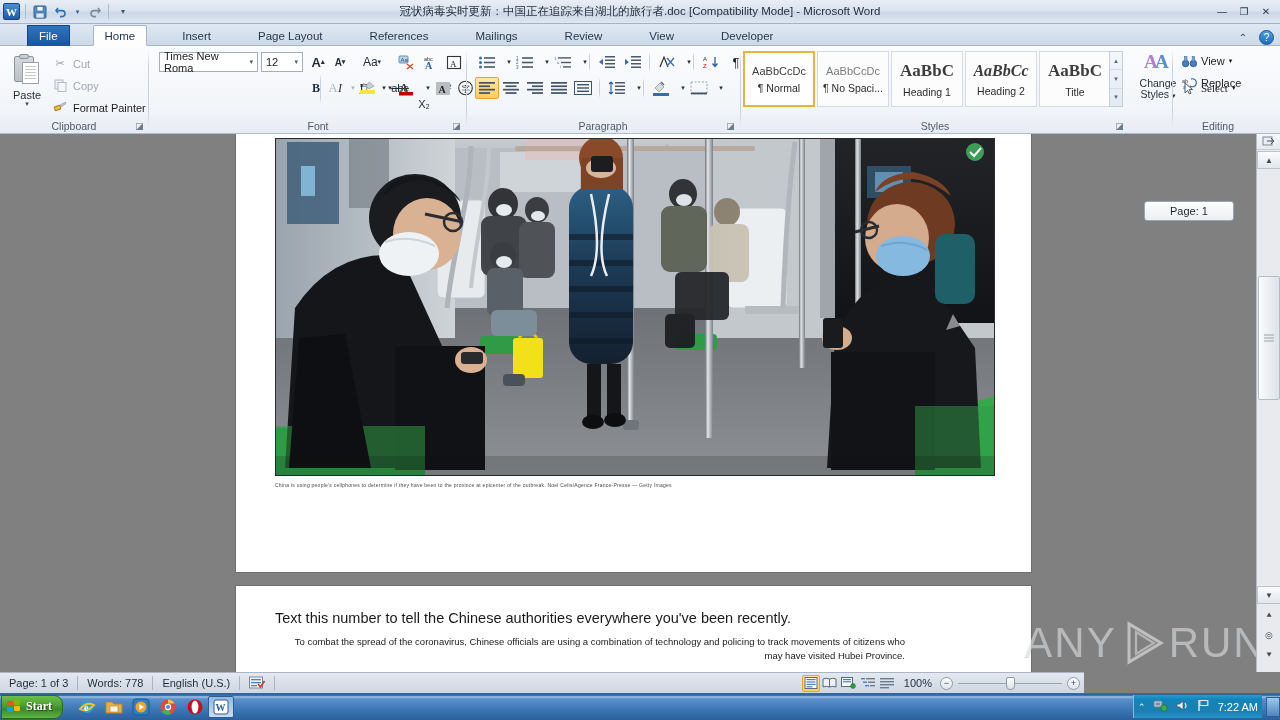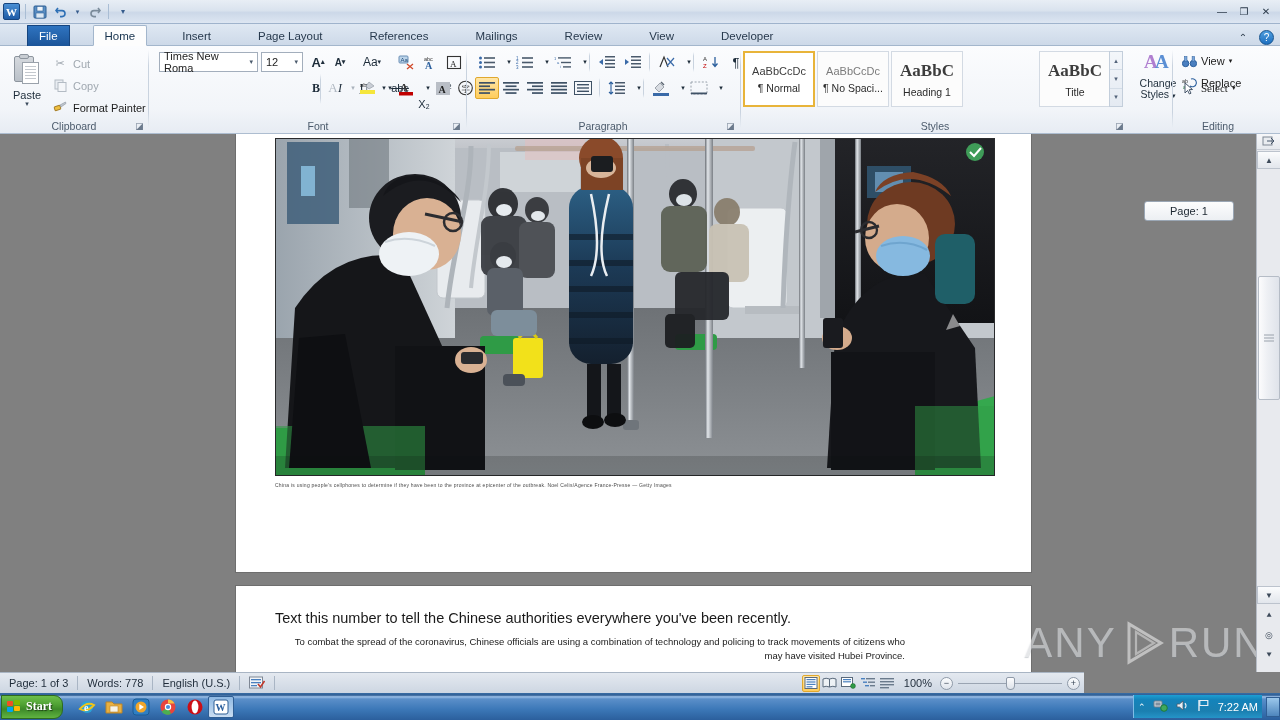--- a/index.html
+++ b/index.html
@@ -281,20 +281,21 @@
       <div class="qicon" style="width:9px;font-size:7px;">▾</div>
       <div class="qicon">
         <svg width="13" height="12" viewBox="0 0 13 12">
           <path d="M10 7 L12 4.5 L10 2" fill="none" stroke="#7a8a9a" stroke-width="1.6"></path>
           <path d="M11.6 4.6 H6 a3 3 0 0 0 0 6 H8" fill="none" stroke="#7a8a9a" stroke-width="1.6"></path>
         </svg>
       </div>
       <div class="qsep"></div>
       <div class="qicon" style="font-size:8px;">▾</div>
     </div>
+    <div class="title-text">冠状病毒实时更新：中国正在追踪来自湖北的旅行者.doc [Compatibility Mode]  -  Microsoft Word</div>
     <div class="wincontrols">
       <div class="wc">—</div>
       <div class="wc">❐</div>
       <div class="wc">✕</div>
     </div>
   </div>
 
   <div class="tabrow">
     <div class="tab file">File</div>
     <div class="tab active">Home</div>
@@ -602,20 +603,24 @@
         <div class="style-prev">AaBbCcDc</div>
         <div class="style-name">¶ Normal</div>
       </div>
       <div class="stylebox" style="left:76px;">
         <div class="style-prev" style="color:#7b7b7b;">AaBbCcDc</div>
         <div class="style-name">¶ No Spaci...</div>
       </div>
       <div class="stylebox" style="left:150px;">
         <div class="style-prev" style="font-size:17px; font-weight:bold; font-family:'Liberation Serif',serif;">AaBbC</div>
         <div class="style-name">Heading 1</div>
+      </div>
+      <div class="stylebox" style="left:224px;">
+        <div class="style-prev" style="font-size:16px; font-weight:bold; font-style:italic; font-family:'Liberation Serif',serif;">AaBbCc</div>
+        <div class="style-name">Heading 2</div>
       </div>
       <div class="stylebox" style="left:298px;">
         <div class="style-prev" style="font-size:17px; font-weight:bold; font-family:'Liberation Serif',serif;">AaBbC</div>
         <div class="style-name">Title</div>
       </div>
       <div class="gal-scroll" style="left:368px;">
         <div>▴</div>
         <div>▾</div>
         <div style="border-bottom:none;">▾</div>
       </div>

